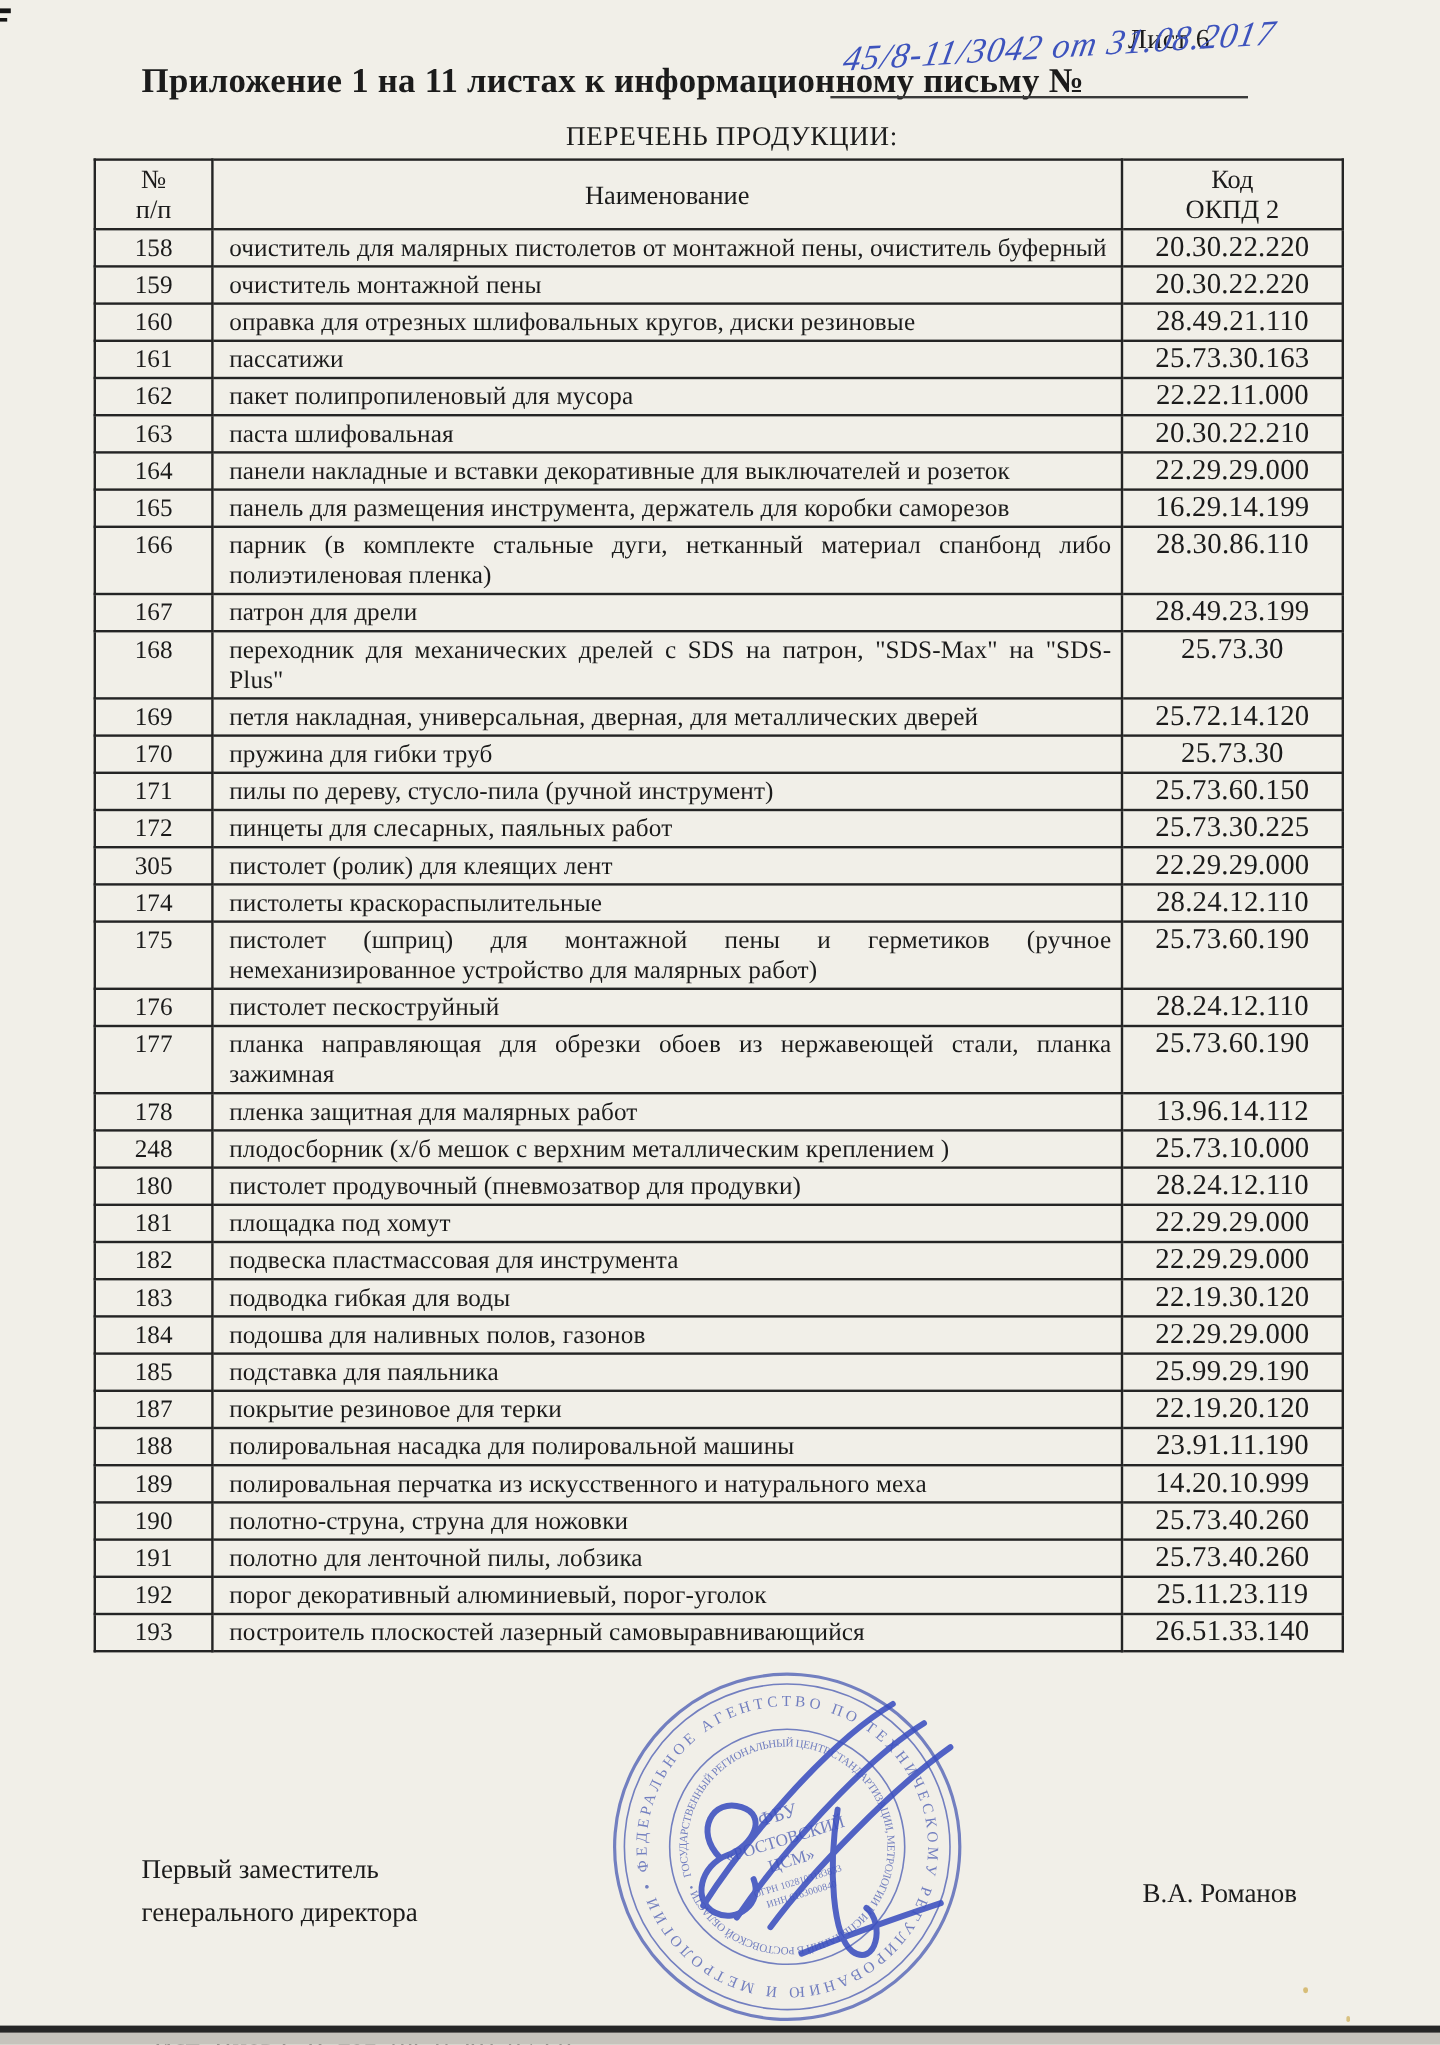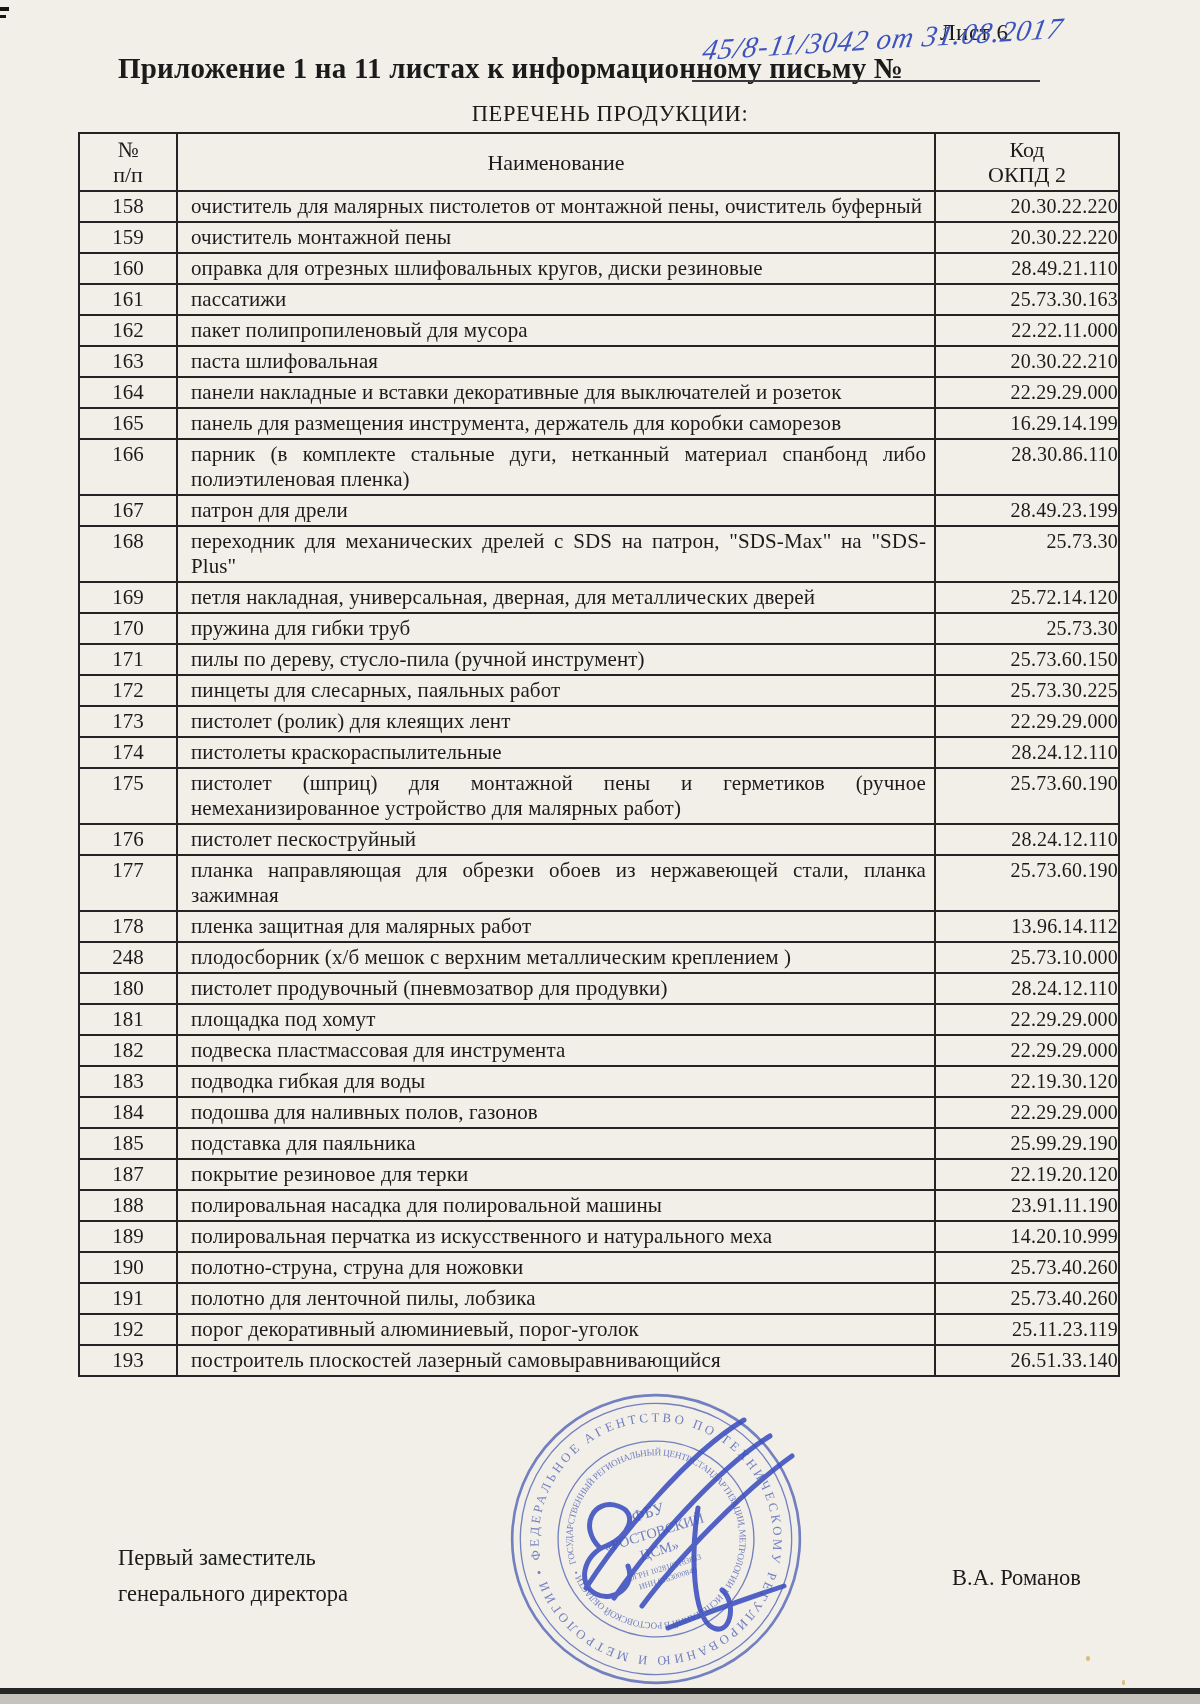--- a/index.html
+++ b/index.html
@@ -28,21 +28,21 @@
     position:absolute;left:78px;top:132px;width:1040px;
     border-collapse:collapse;table-layout:fixed;
   }
   .products td,.products th{border:2px solid #242424;vertical-align:top;}
   .products th{font-weight:normal;font-size:22px;vertical-align:middle;padding:3px 2px;line-height:25px;}
   td.num{ text-align:center;font-size:21px;padding:2px 4px 1px;line-height:24px;}
   td.name{
     text-align:justify;text-align-last:left;
     font-size:21px;line-height:25px;padding:2px 8px 2px 13px;letter-spacing:.1px;
   }
-  td.code{text-align:right;font-size:20px;padding:2px 0 1px;line-height:24px;letter-spacing:.2px;}
+  td.code{text-align:center;font-size:24px;padding:2px 0 1px;line-height:24px;letter-spacing:.2px;}
 
   
   .signer-title{position:absolute;top:1540px;left:118px;font-size:22.5px;line-height:36px;}
   .signer-name{position:absolute;top:1565px;left:952px;font-size:22.5px;}
   .executor-line{position:absolute;top:1646px;left:128px;font-size:22.5px;letter-spacing:.2px;margin-top:48px;}
 
   
   .stamp{position:absolute;left:503px;top:1386px;width:306px;height:306px;filter:blur(.35px);}
   .signature{position:absolute;left:548px;top:1398px;width:270px;height:250px;}
 
@@ -153,21 +153,21 @@
         <td class="num">171</td>
         <td class="name">пилы по дереву, стусло-пила (ручной инструмент)</td>
         <td class="code">25.73.60.150</td>
       </tr>
       <tr>
         <td class="num">172</td>
         <td class="name">пинцеты для слесарных, паяльных работ</td>
         <td class="code">25.73.30.225</td>
       </tr>
       <tr>
-        <td class="num">173</td>
+        <td class="num">305</td>
         <td class="name">пистолет (ролик) для клеящих лент</td>
         <td class="code">22.29.29.000</td>
       </tr>
       <tr>
         <td class="num">174</td>
         <td class="name">пистолеты краскораспылительные</td>
         <td class="code">28.24.12.110</td>
       </tr>
       <tr>
         <td class="num">175</td>

